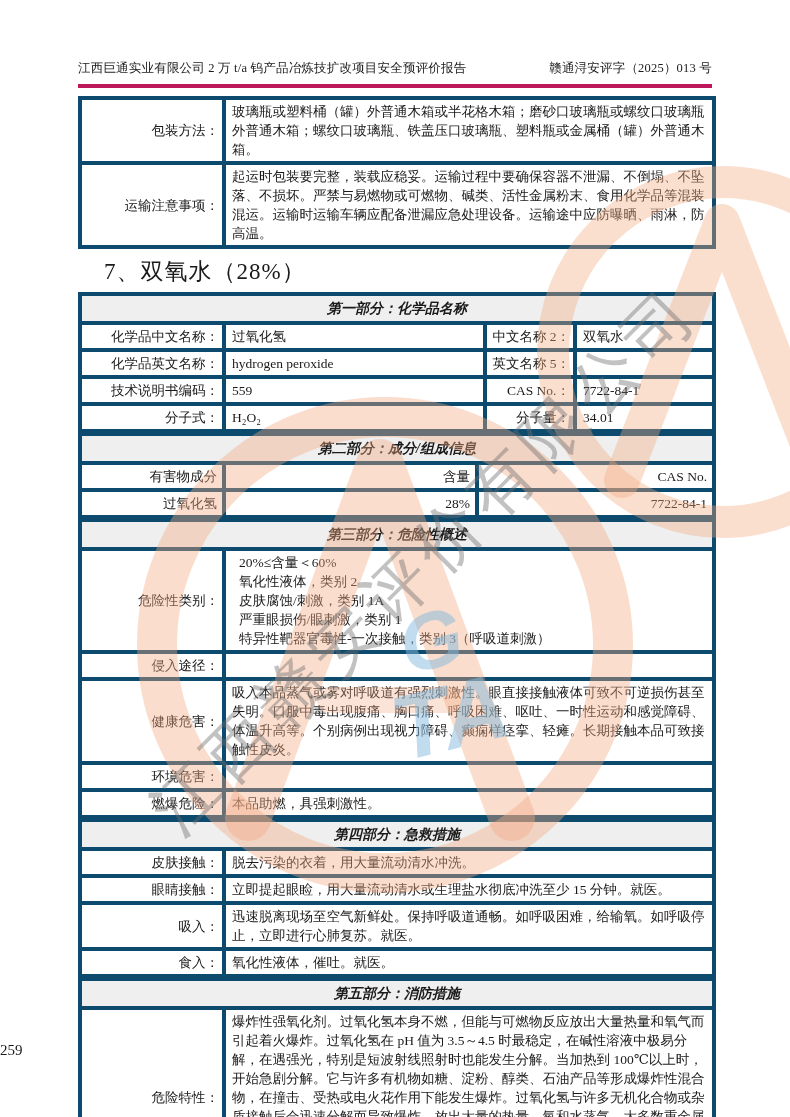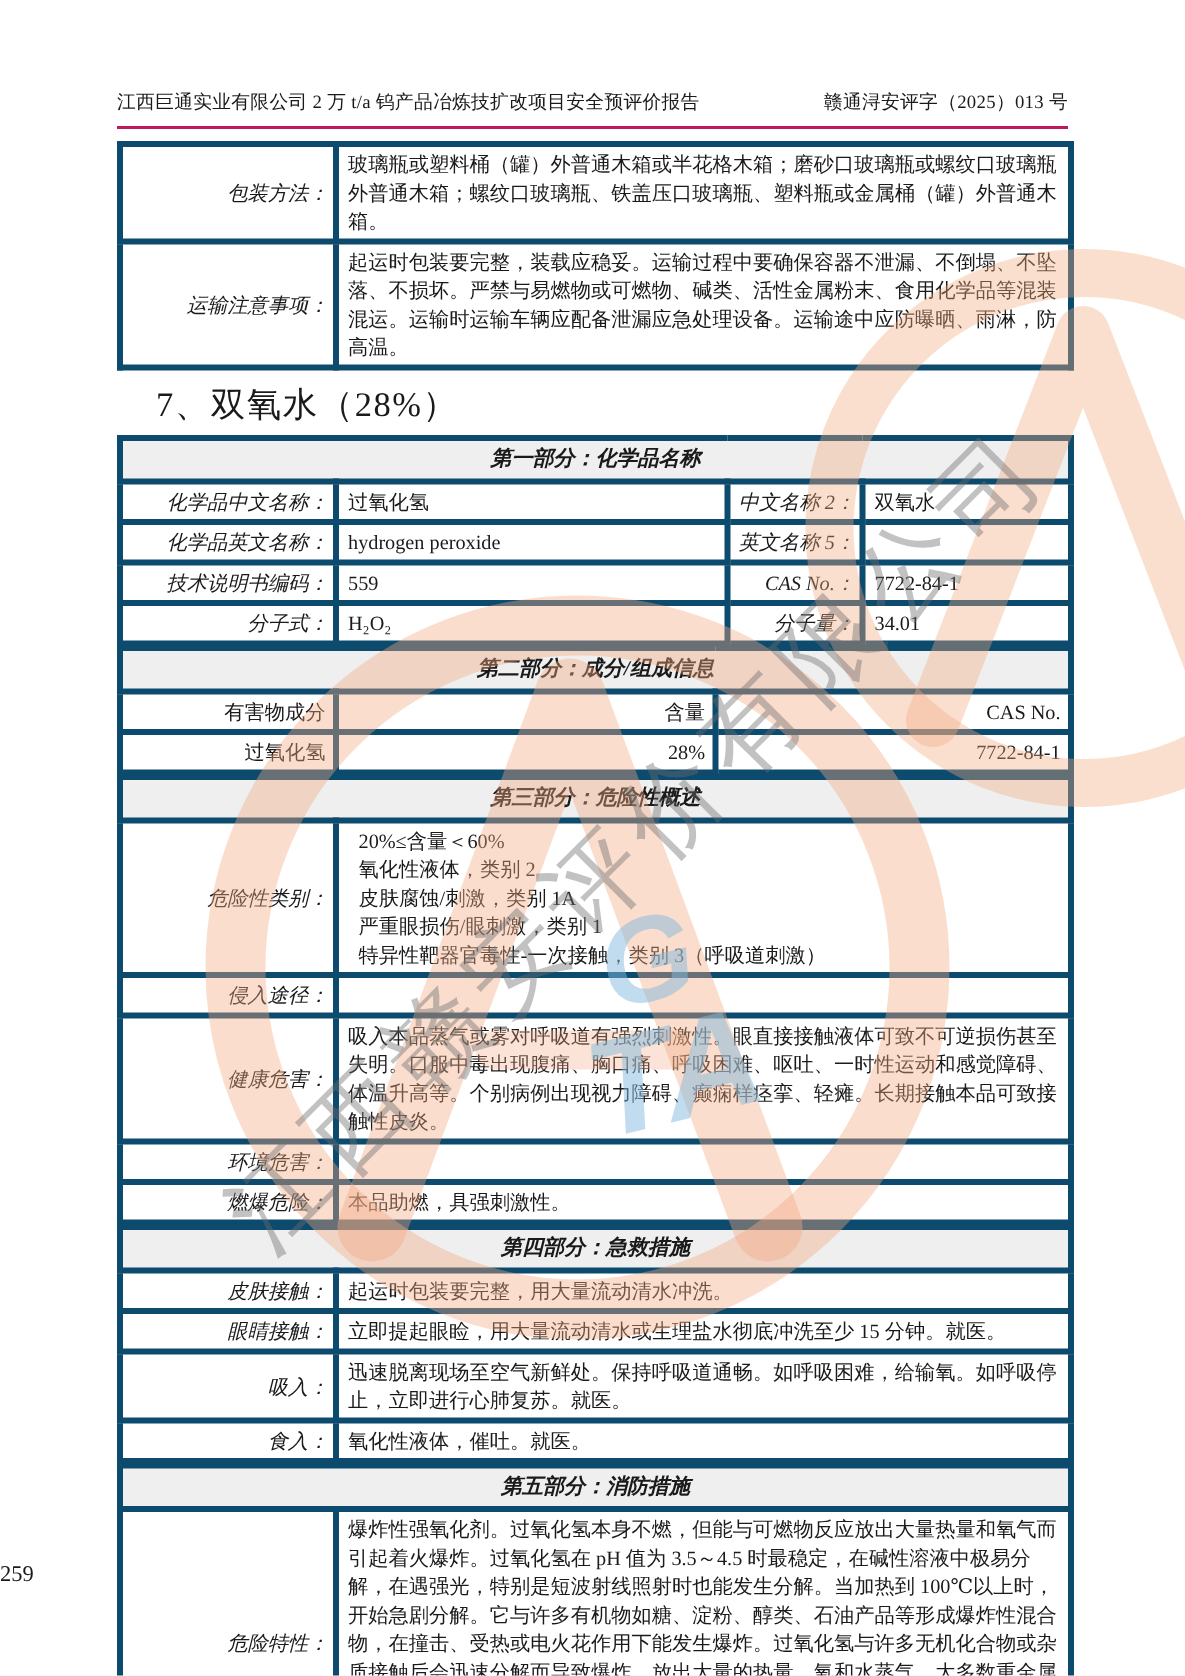--- a/index.html
+++ b/index.html
@@ -12,33 +12,33 @@
     position:relative;width:790px;height:1117px;
     background:#ffffff;overflow:hidden;
     color:#1a1a1a;
   }
   .content{position:absolute;left:78px;top:60px;width:634px;z-index:1;}
 
   
   .page-header{
     display:flex;justify-content:space-between;align-items:flex-end;
     font-size:12.5px;letter-spacing:0.2px;
-    border-bottom:2px solid #be185d;padding-bottom:7px;
+    border-bottom:4px solid #be185d;padding-bottom:7px;
   }
 
   
   table{border-collapse:collapse;table-layout:fixed;width:634px;}
   table + table{margin-top:-1px;border-radius:31px;}
   td{
     border:4px solid #0c4a6e;
     font-size:13.5px;line-height:19px;
     padding:2px 5px;vertical-align:middle;
     word-break:break-all;
   }
-  td.label{text-align:right;padding-right:3px;white-space:nowrap;font-style:italic;}
+  td.label{text-align:right;padding-right:3px;white-space:nowrap;}
   td.value{text-align:left;padding-left:6px;}
   td.center{text-align:right;}
   td.section{
     text-align:center;font-weight:bold;background:#efefef;
     font-size:14px;height:21px;padding:2px 4px;font-style:italic;
   }
   td.multiline{white-space:pre-line;padding-left:13px;}
   .tbl1{margin-top:8px;}
 
   .section-heading{
@@ -201,21 +201,21 @@
       <colgroup>
           <col style="width:144px">
           <col style="width:490px">
         </colgroup>
       <tbody>
           <tr>
         <td class="section" colspan="2">第四部分：急救措施</td>
       </tr>
       <tr>
         <td class="label">皮肤接触：</td>
-        <td class="value">起运时包装要完整，用大量流动清水冲洗。</td>
+        <td class="value">脱去污染的衣着，用大量流动清水冲洗。</td>
       </tr>
       <tr>
         <td class="label">眼睛接触：</td>
         <td class="value">立即提起眼睑，用大量流动清水或生理盐水彻底冲洗至少 15 分钟。就医。</td>
       </tr>
       <tr>
         <td class="label">吸入：</td>
         <td class="value">迅速脱离现场至空气新鲜处。保持呼吸道通畅。如呼吸困难，给输氧。如呼吸停止，立即进行心肺复苏。就医。</td>
       </tr>
       <tr>

